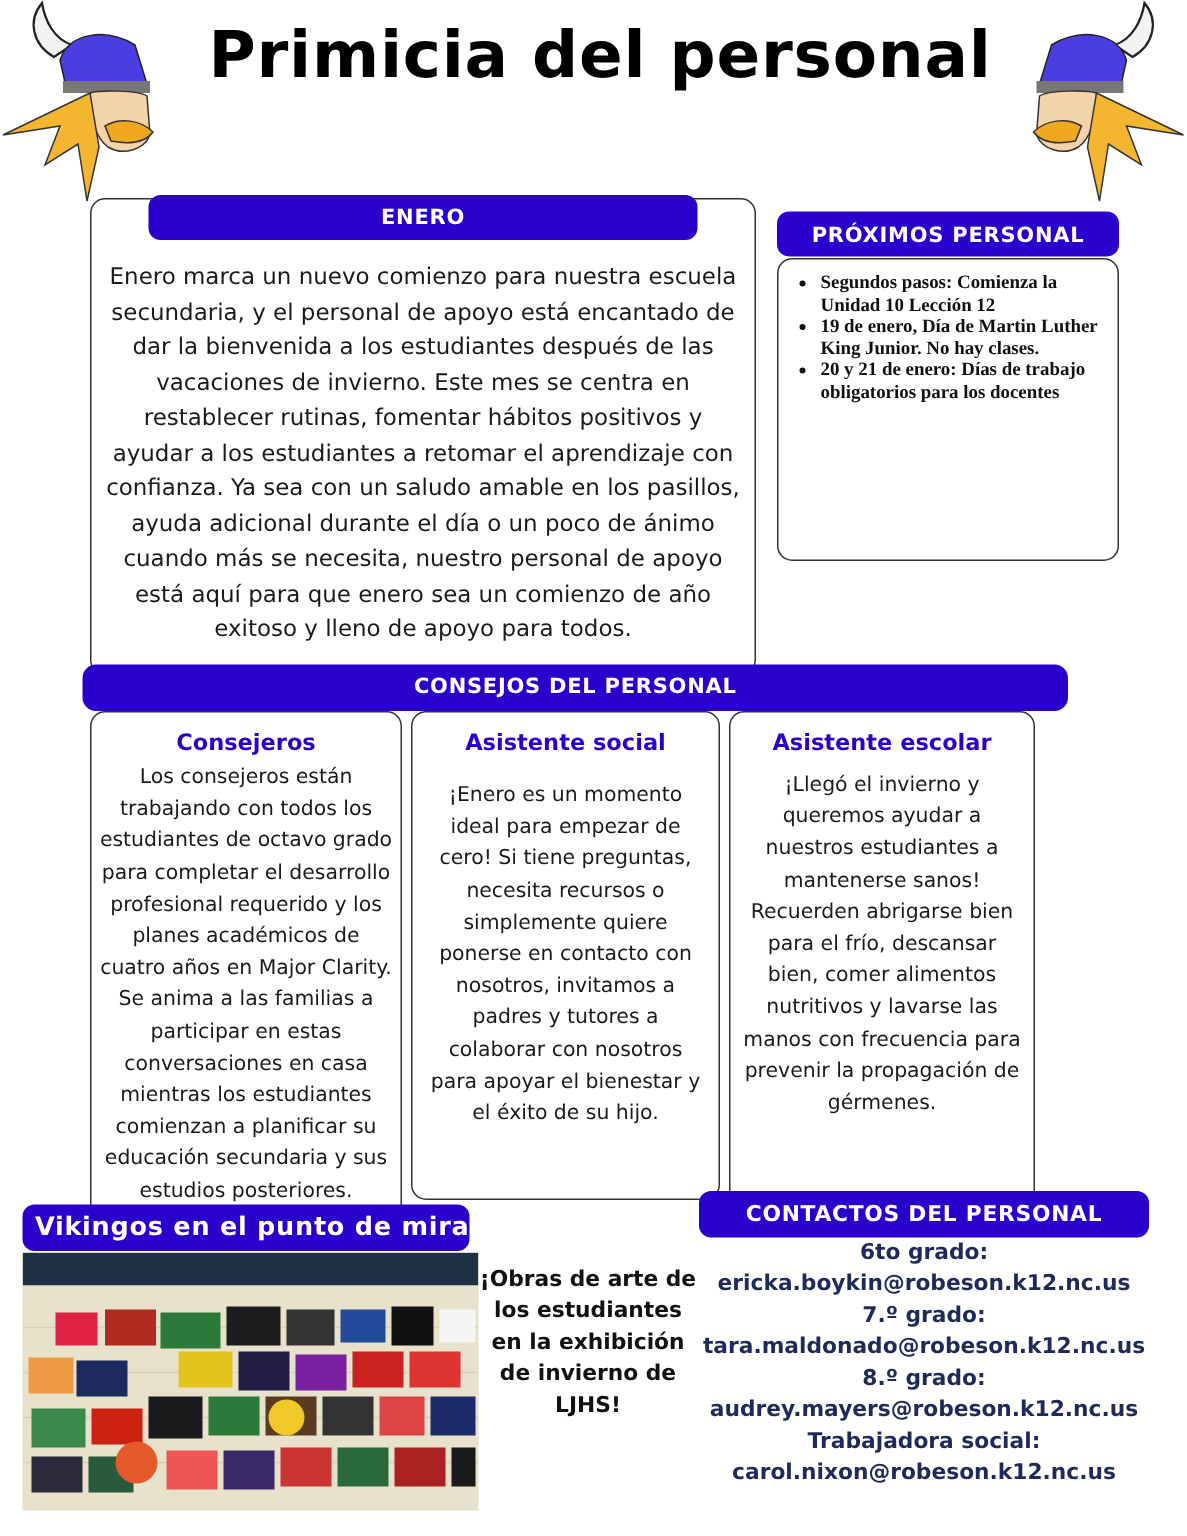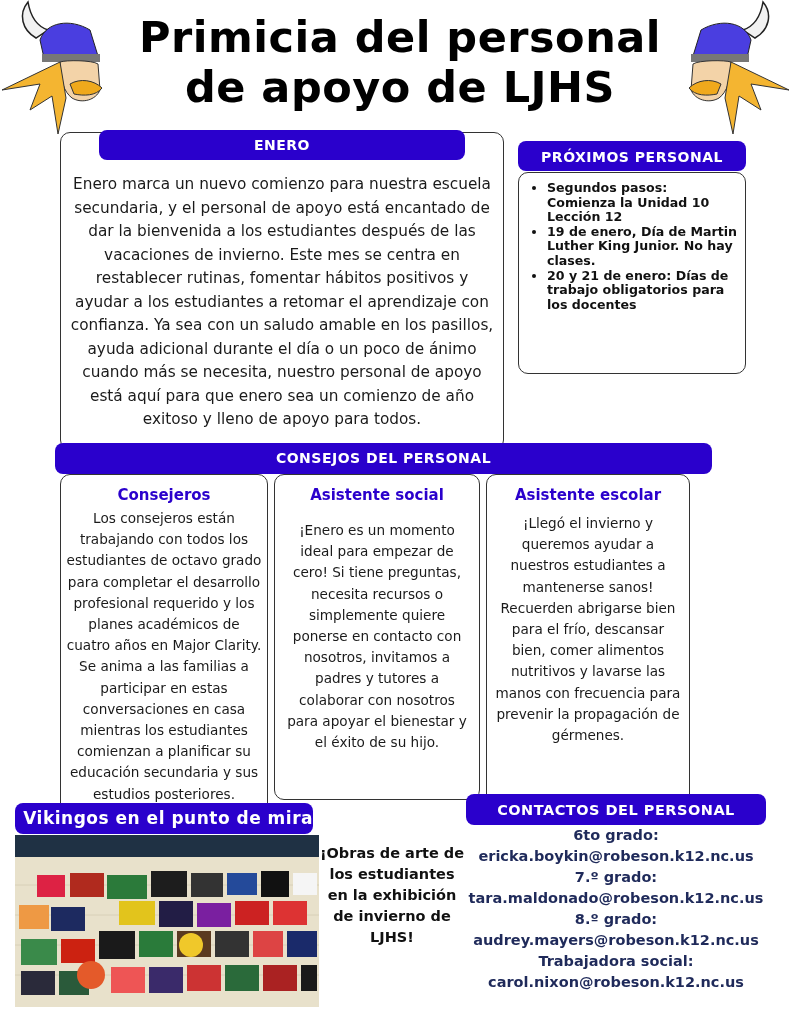--- a/index.html
+++ b/index.html
@@ -50,37 +50,36 @@
       <rect x="42" y="54" width="58" height="8" fill="#777"></rect>
       <path d="M60 62 C66 60 92 60 98 64 L100 90 C96 100 82 104 72 98 C64 92 60 80 60 62Z" fill="#f3d3a8" stroke="#333" stroke-width="1"></path>
       <path d="M70 84 C80 78 94 80 102 88 C96 96 84 96 74 94Z" fill="#f0a91c" stroke="#333" stroke-width="1"></path>
       <path d="M60 62 L2 90 L40 84 L30 110 L52 96 L58 134 L66 98 L60 62Z" fill="#f4b531" stroke="#333" stroke-width="1"></path>
     </g>
   </svg>
 </div>
 
 <div class="abs title">
   <div>Primicia del personal</div>
-  <div>de apoyo de LJHS</div>
 </div>
 
 <div class="abs box" style="left:60px; top:132px; width:444px; height:318px;"></div>
 <div class="abs bar" style="left:99px; top:130px; width:366px; height:30px; line-height:30px;">ENERO</div>
 <div class="abs body-text" style="left:68px; top:173px; width:428px;">Enero marca un nuevo comienzo para nuestra escuela secundaria, y el personal de apoyo está encantado de dar la bienvenida a los estudiantes después de las vacaciones de invierno. Este mes se centra en restablecer rutinas, fomentar hábitos positivos y ayudar a los estudiantes a retomar el aprendizaje con confianza. Ya sea con un saludo amable en los pasillos, ayuda adicional durante el día o un poco de ánimo cuando más se necesita, nuestro personal de apoyo está aquí para que enero sea un comienzo de año exitoso y lleno de apoyo para todos.</div>
 
 <div class="abs bar" style="left:518px; top:141px; width:228px; height:30px; line-height:32px;">PRÓXIMOS PERSONAL</div>
-<div class="abs box events" style="left:518px; top:172px; width:228px; height:202px; padding:8px 6px 4px 6px;">
+<div class="abs box events" style="left:518px; top:172px; width:228px; height:202px; padding:8px 6px 4px 6px;font-family:Liberation Serif, serif;">
   <ul>
     <li>Segundos pasos: Comienza la Unidad 10 Lección 12</li>
     <li>19 de enero, Día de Martin Luther King Junior. No hay clases.</li>
     <li>20 y 21 de enero: Días de trabajo obligatorios para los docentes</li>
   </ul>
 </div>
 
-<div class="abs bar" style="left:55px; top:443px; width:657px; height:31px; line-height:31px;">CONSEJOS DEL PERSONAL</div>
+<div class="abs bar" style="left:55px; top:443px; width:657px; height:31px; line-height:31px;border-radius:9px;">CONSEJOS DEL PERSONAL</div>
 
 <div class="abs box" style="left:60px; top:474px; width:208px; height:340px; border-top-left-radius:10px;"></div>
 <div class="abs col-title" style="left:60px; top:486px; width:208px;">Consejeros</div>
 <div class="abs col-text" style="left:66px; top:508px; width:196px;">Los consejeros están trabajando con todos los estudiantes de octavo grado para completar el desarrollo profesional requerido y los planes académicos de cuatro años en Major Clarity. Se anima a las familias a participar en estas conversaciones en casa mientras los estudiantes comienzan a planificar su educación secundaria y sus estudios posteriores.</div>
 
 <div class="abs box" style="left:274px; top:474px; width:206px; height:326px;"></div>
 <div class="abs col-title" style="left:274px; top:486px; width:206px;">Asistente social</div>
 <div class="abs col-text" style="left:282px; top:520px; width:190px;">¡Enero es un momento ideal para empezar de cero! Si tiene preguntas, necesita recursos o simplemente quiere ponerse en contacto con nosotros, invitamos a padres y tutores a colaborar con nosotros para apoyar el bienestar y el éxito de su hijo.</div>
 
 <div class="abs box" style="left:486px; top:474px; width:204px; height:330px;"></div>

